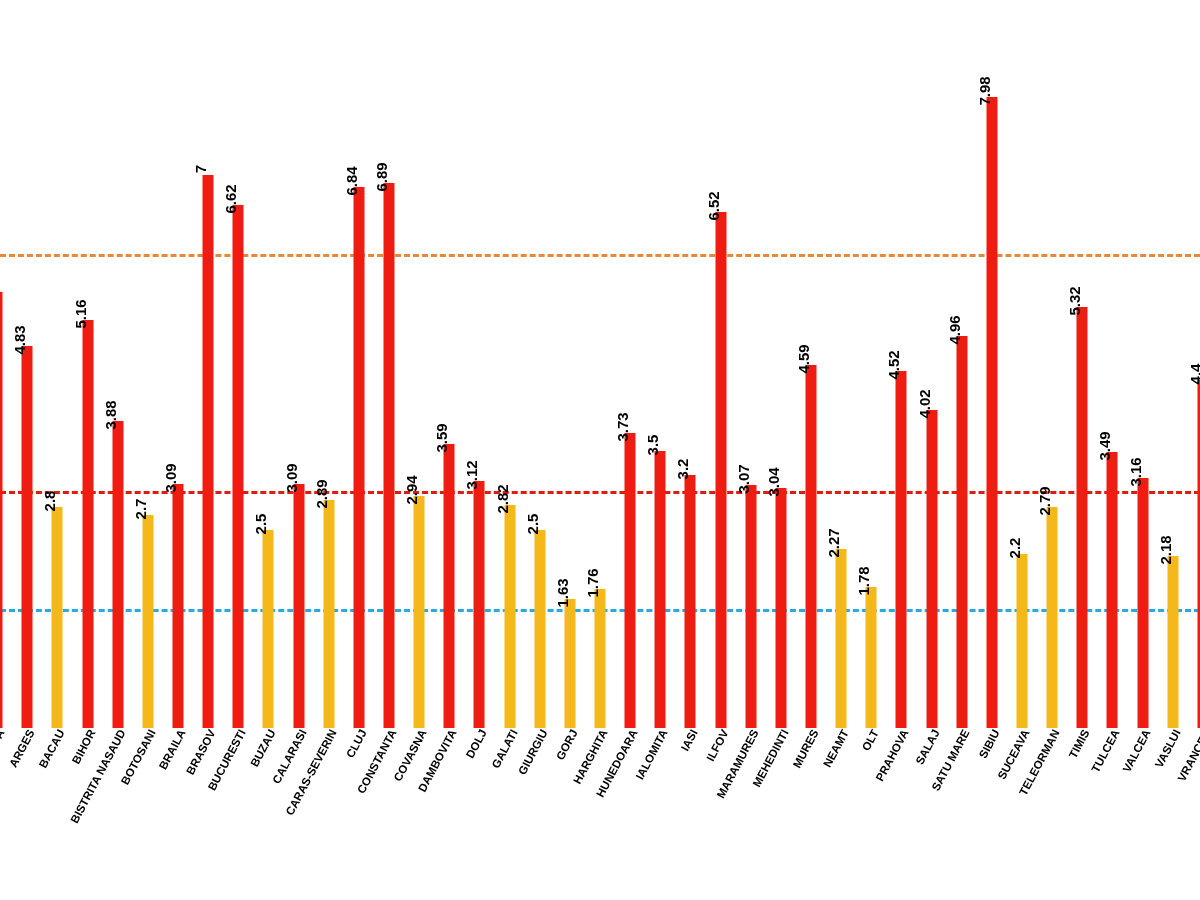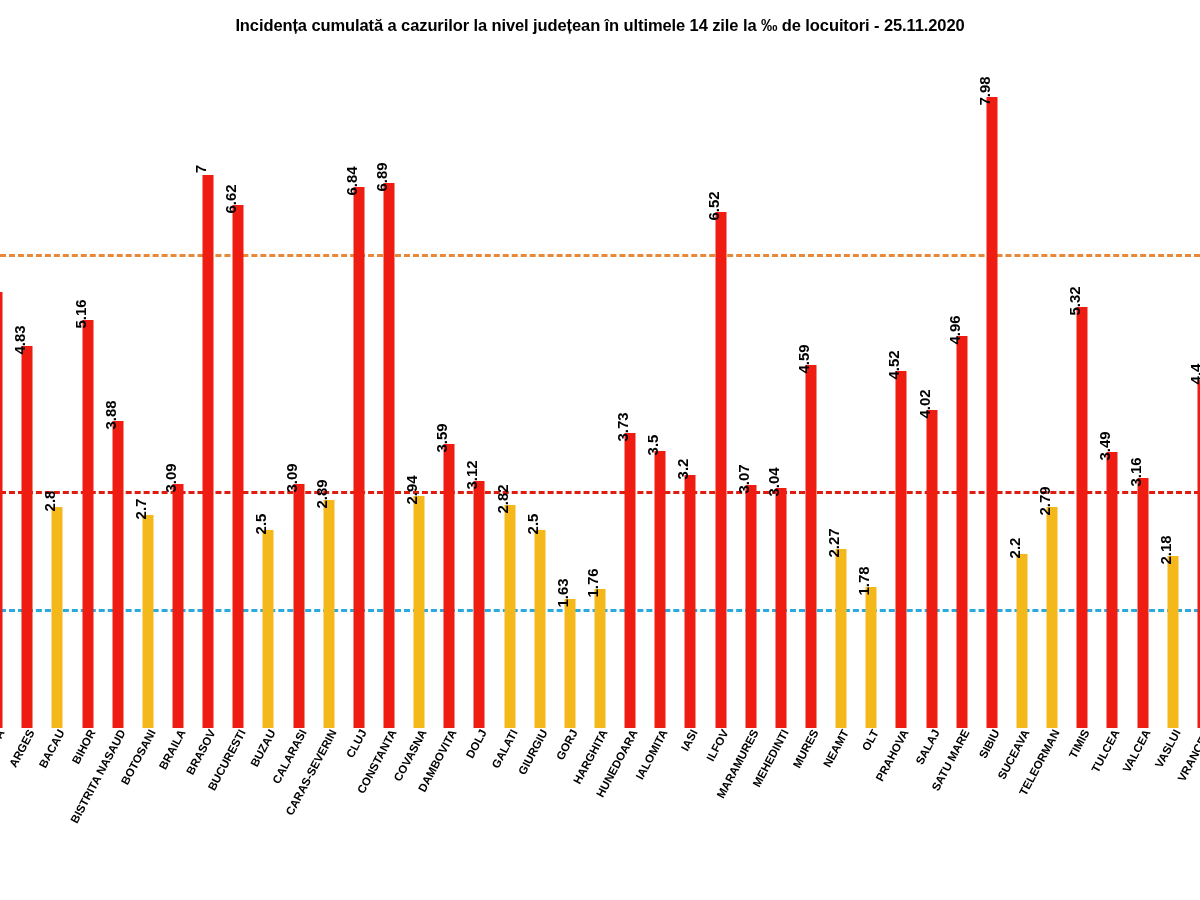--- a/index.html
+++ b/index.html
@@ -99,21 +99,20 @@
     font-weight: bold;
     color: #000000;
     line-height: 1;
   }
 </style>
 </head>
 <body>
 
 <div id="chart-root">
 
-  <div id="chart-title">Incidența cumulată a cazurilor la nivel județean în ultimele 14 zile la ‰ de locuitori - 25.11.2020</div>
 
   <div id="plot-area">
     <div id="thresholds-layer">
         <div class="threshold-line" style="top: 205.581px; border-top-color: rgb(232, 137, 58);"></div>
         <div class="threshold-line" style="top: 442.791px; border-top-color: rgb(224, 27, 16);"></div>
         <div class="threshold-line" style="top: 561.395px; border-top-color: rgb(42, 169, 224);"></div>
       </div>
     <div id="bars-layer">
         <div class="bar-slot" style="left: -18px; width: 30.1463px;">
           <div class="bar" style="height: 435.674px; background: rgb(238, 28, 17);"></div>

